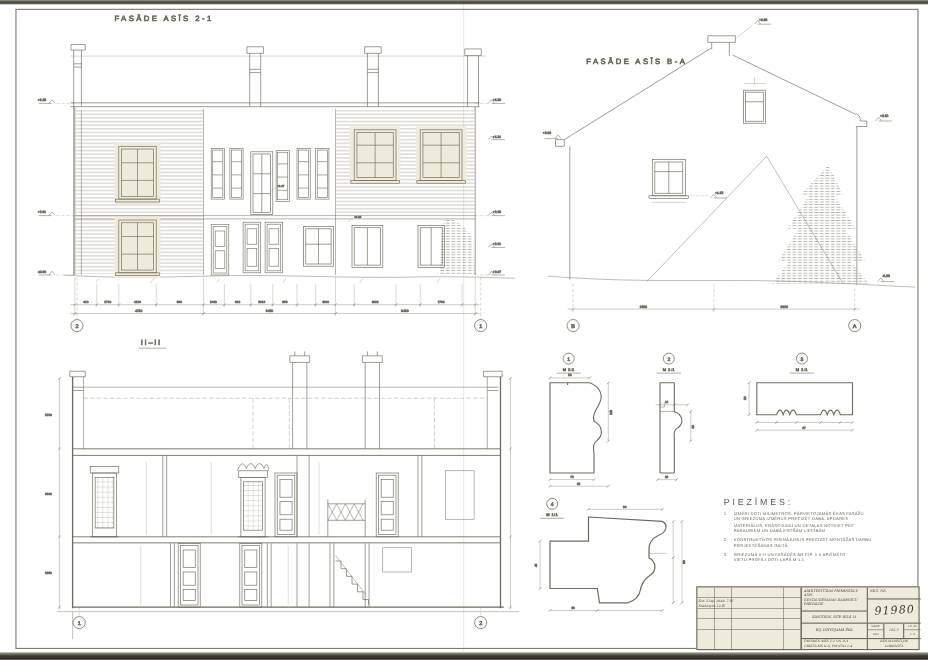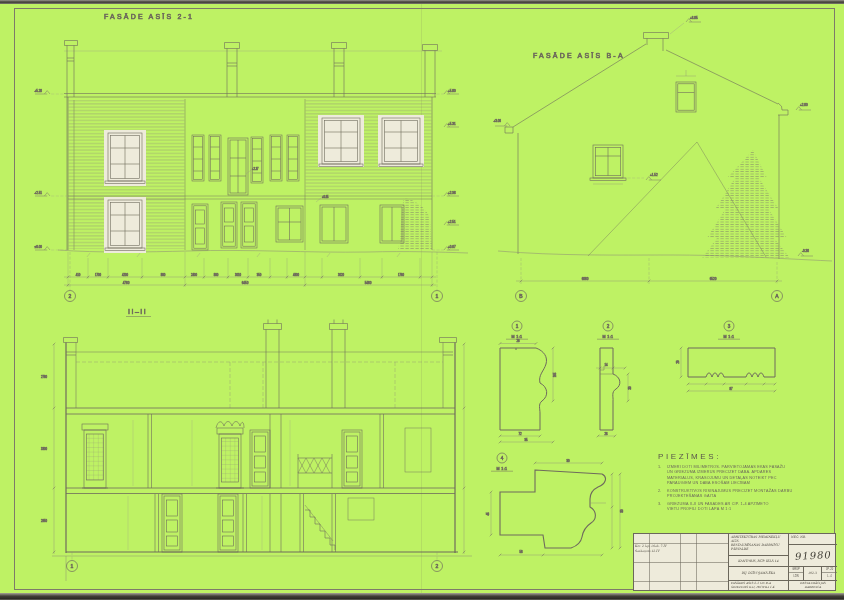--- a/index.html
+++ b/index.html
@@ -1,16 +1,16 @@
 <!DOCTYPE html>
 <html><head>
 <meta charset="utf-8">
 <style>
   html,body{margin:0;padding:0;background:#cfccbf;}
-  .sheet{position:relative;width:844px;height:600px;background:#bef264;overflow:hidden;
+  .sheet{position:relative;width:844px;height:600px;background:#ffffff;overflow:hidden;
          font-family:"Liberation Sans",sans-serif;}
   .edge-top{position:absolute;left:0;top:0;width:844px;height:4px;
             background:linear-gradient(to bottom,#9a988d 0%,#55534b 40%,#45433c 70%,#8b887c 100%);}
   .edge-bottom{position:absolute;left:0;bottom:0;width:844px;height:7px;
             background:linear-gradient(to bottom,#a5a296 0%,#403e37 45%,#2e2c27 80%,#6a6860 100%);}
   .fold{position:absolute;left:421px;top:4px;bottom:7px;width:1px;background:rgba(110,106,90,.14);}
   .frame{position:absolute;left:14px;top:8px;width:821px;height:582px;
          border:1px solid #7e7a6a;box-sizing:border-box;}
   svg.draw{position:absolute;left:0;top:0;}
   svg text{fill:#5f5b50;font-family:"Liberation Sans",sans-serif;}

